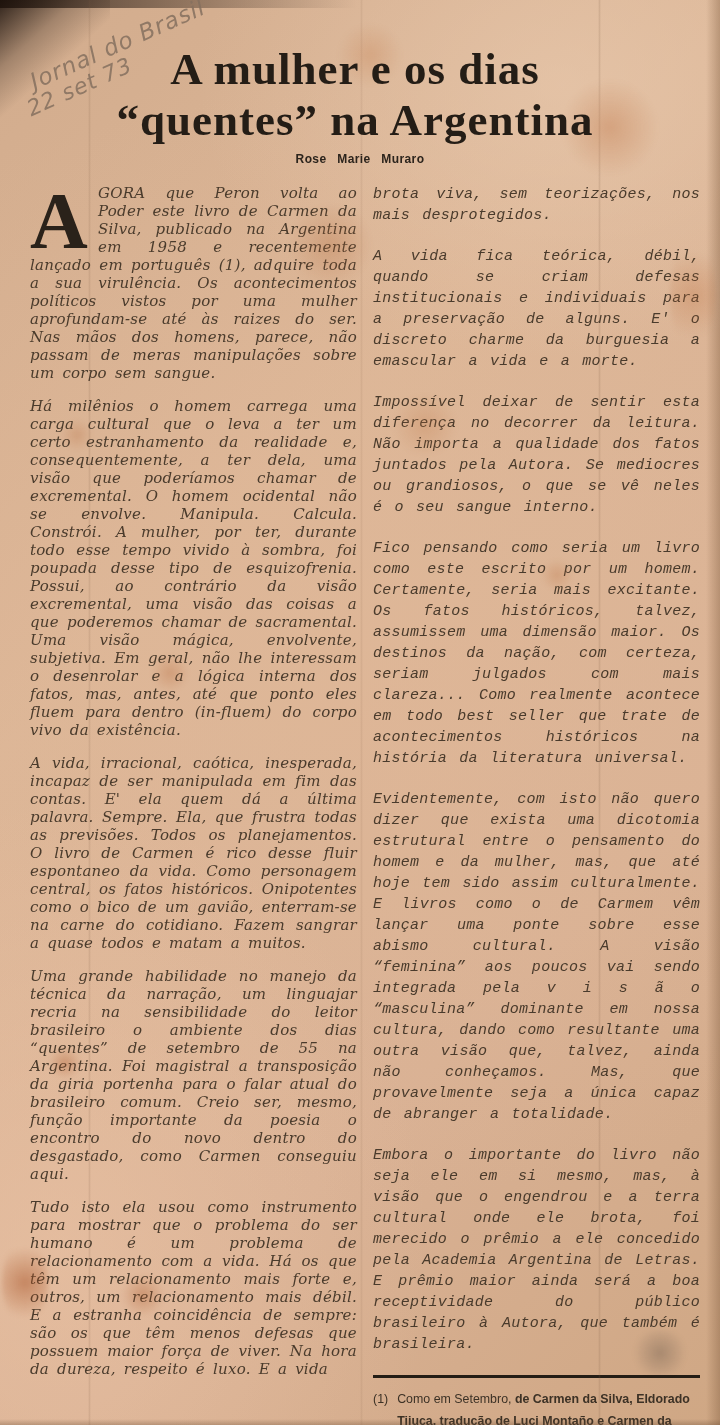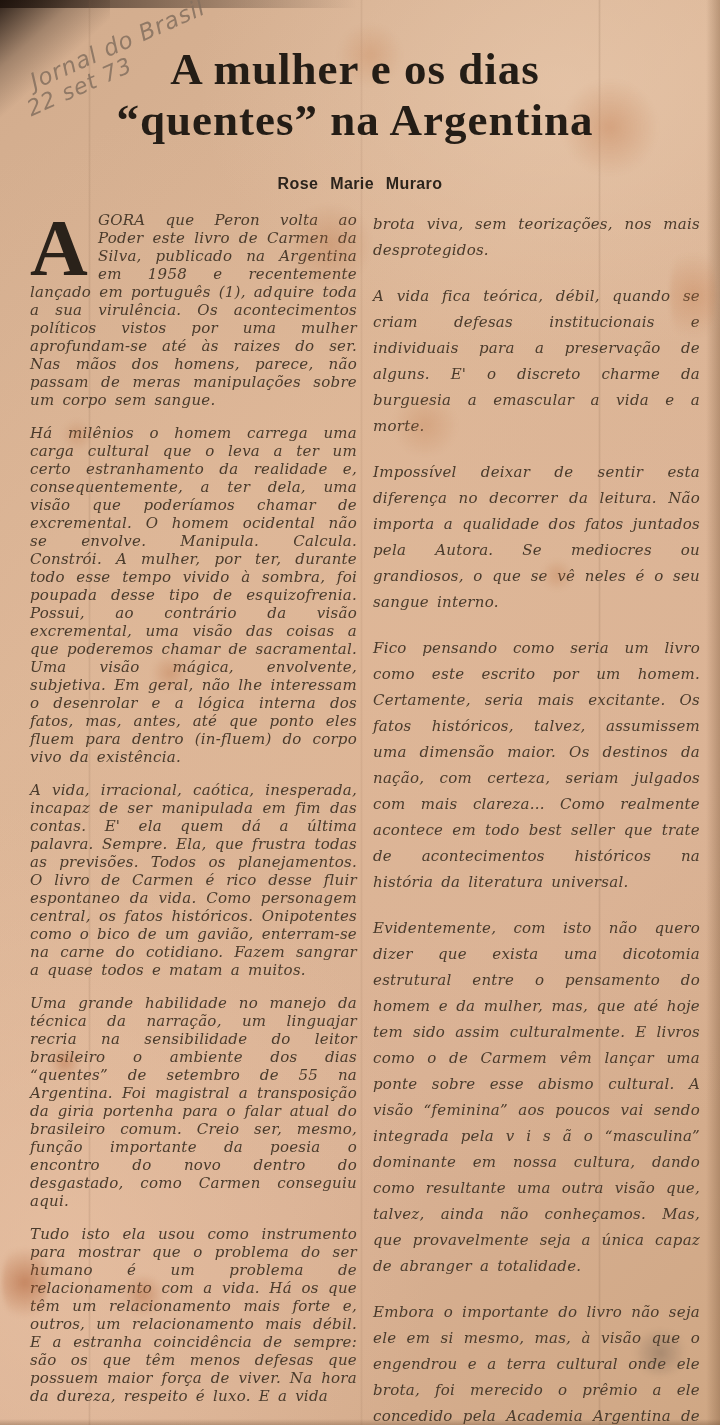--- a/index.html
+++ b/index.html
@@ -44,30 +44,30 @@
   .handwriting{position:absolute;top:30px;left:28px;transform:rotate(-24deg);
     font-family:"DejaVu Sans", sans-serif;font-style:italic;
     color:#85705f;opacity:.85;font-size:23px;line-height:1.15;letter-spacing:1px;white-space:nowrap;}
   .handwriting .hw2{display:block;margin:-2px 0 0 -14px;font-size:22px;}
 
   
   header{position:relative;padding-top:44px;text-align:center;}
   h1{margin:0 10px 0 0;font-family:"Liberation Serif", serif;font-weight:600;
      color:#241d16;font-size:45px;line-height:1.14;letter-spacing:1px;}
   h1 .t2{display:block;}
-  .byline{margin-top:28px;font-family:"Liberation Sans", sans-serif;font-weight:700;
-     font-size:16px;color:#2c241c;word-spacing:7px;letter-spacing:.4px;}
+  .byline{margin-top:5px;font-family:"Liberation Sans", sans-serif;font-weight:700;
+     font-size:12px;color:#2c241c;word-spacing:7px;letter-spacing:.4px;}
 
   
   .columns{display:flex;gap:16px;padding:18px 20px 0 30px;}
   .col{flex:1 1 0;}
   .col-right{display:flex;flex-direction:column;height:1194px;}
   .para{margin:0 0 15px;font-style:italic;font-size:15px;line-height:18px;
      text-align:justify;letter-spacing:.25px;word-spacing:3px;color:#4a3b2c;}
-  .col-right .para{margin-bottom:20px;line-height:26px;}
+  .col-right .para{margin-bottom:20px;line-height:21px;font-family:Liberation Mono, monospace;}
   .dropcap{float:left;font-style:normal;font-family:"Liberation Serif", serif;
      font-weight:600;font-size:80px;line-height:66px;padding:4px 10px 0 0;color:#2a221a;}
 
   
   .footnote{margin-top:auto;border-top:3px solid #241d15;padding-top:10px;
      font-family:"Liberation Sans", sans-serif;font-size:12.4px;line-height:1.8;
      color:#3c3125;display:flex;gap:9px;text-align:left;}
   .fn-marker{flex:0 0 auto;font-weight:400;}
   .fn-title{font-weight:400;}
   .fn-bold{font-weight:700;}

